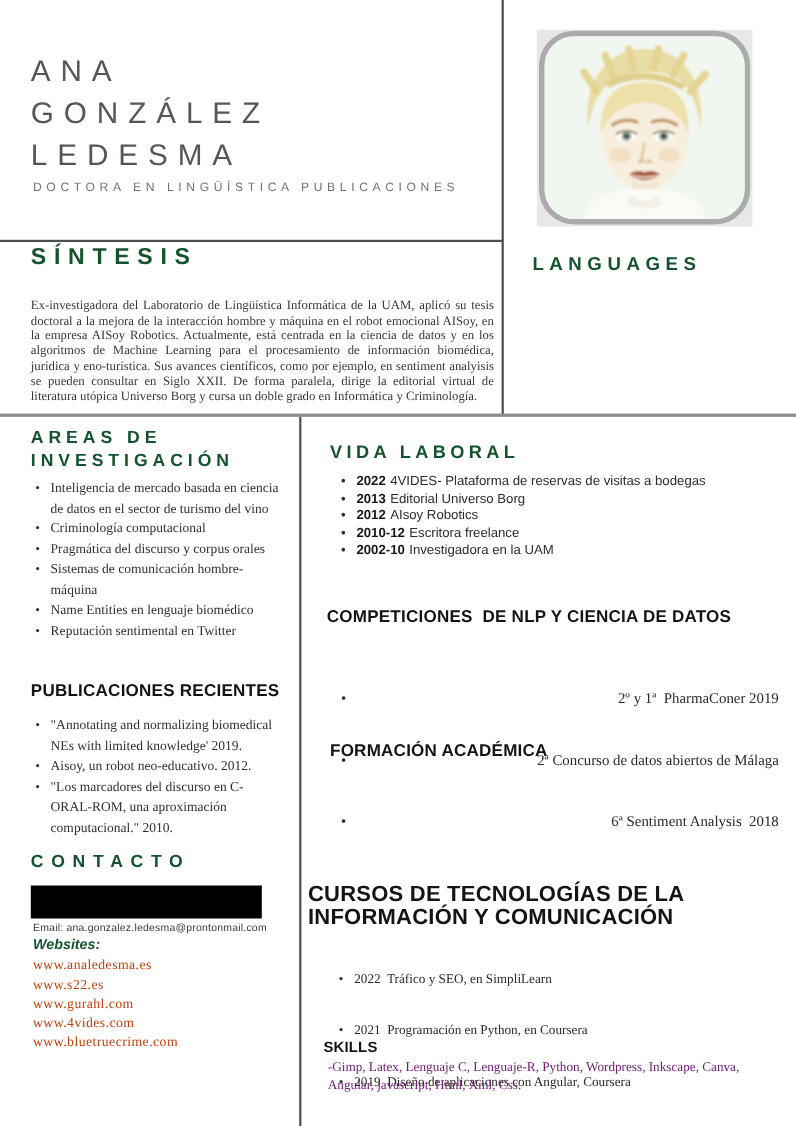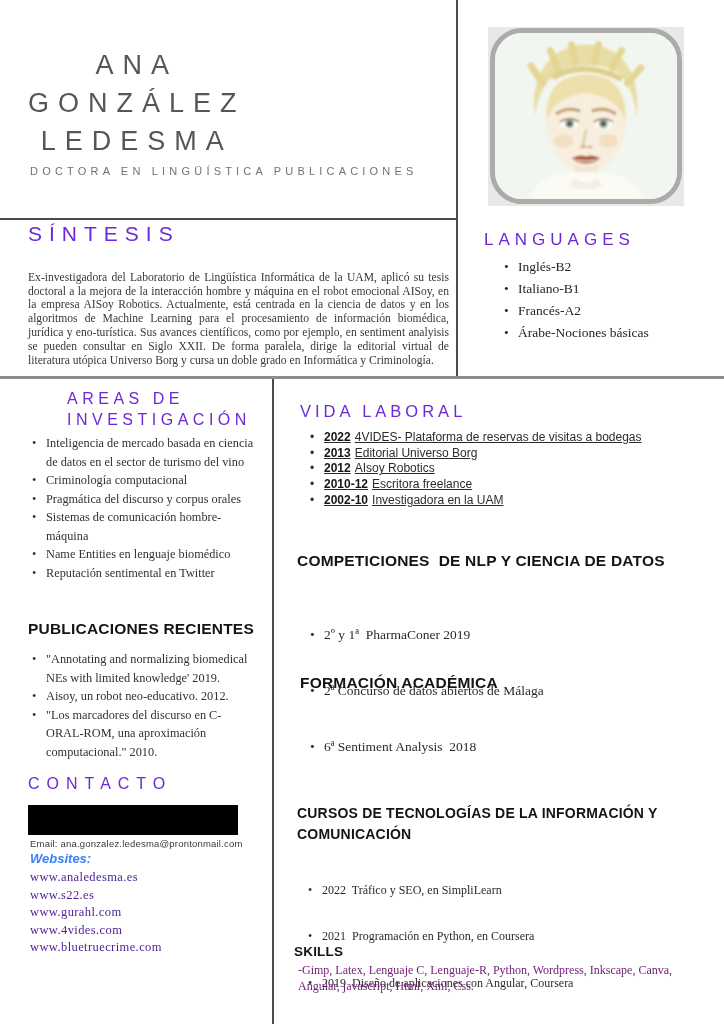--- a/index.html
+++ b/index.html
@@ -7,21 +7,21 @@
     position:relative;width:724px;height:1024px;margin:0 auto;
     background:#ffffff;overflow:hidden;
     font-family:"Liberation Sans",sans-serif;color:#222;
   }
   .abs{position:absolute;}
 
   
   .name{
     left:28px;top:46px;
     font-size:27px;line-height:38px;font-weight:400;
-    letter-spacing:9px;color:#595651;text-align:center;
+    letter-spacing:9px;color:#595651;
   }
   .subtitle{
     left:30px;top:165px;
     font-size:11px;letter-spacing:4.2px;color:#74726d;
   }
   .photo-frame{
     left:488px;top:27px;width:196px;height:179px;
     background:#e8e8e6;
   }
   .photo-rounded{
@@ -31,31 +31,31 @@
   }
   .photo-rounded svg{display:block;width:100%;height:100%;}
 
   
   .hline1{left:0;top:218px;width:457px;height:2px;background:#4c4c4a;}
   .vline1{left:456px;top:0;width:2px;height:378px;background:#4c4c4a;}
   .hline2{left:0;top:376px;width:724px;height:3px;background:#8d8d8d;}
   .vline2{left:272px;top:379px;width:2px;height:645px;background:#4c4c4a;}
 
   
-  .h-big{font-weight:normal;color:#6d28d9;font-family:"Liberation Sans",sans-serif;}
+  .h-big{font-weight:bold;color:#14532d;font-family:"Liberation Sans",sans-serif;}
   .h-sintesis{left:28px;top:222px;font-size:21px;letter-spacing:7px;}
   .h-languages{left:484px;top:230px;font-size:17px;letter-spacing:5px;}
-  .h-areas{left:28px;top:388px;font-size:16px;letter-spacing:4.5px;line-height:21px;width:215px;margin-left:39px;}
+  .h-areas{left:28px;top:388px;font-size:16px;letter-spacing:4.5px;line-height:21px;width:215px;}
   .h-contacto{left:28px;top:775px;font-size:16px;letter-spacing:7px;}
   .h-vida{left:300px;top:402px;font-size:16.5px;letter-spacing:4px;}
   .h-plain{font-weight:bold;color:#141414;letter-spacing:0.2px;}
   .h-publicaciones{left:28px;top:620px;font-size:15.5px;}
   .h-competiciones{left:297px;top:552px;font-size:15.5px;white-space:pre-wrap;}
   .h-formacion{left:300px;top:674px;font-size:15.5px;}
-  .h-cursos{left:297px;top:803px;font-size:14px;line-height:21px;width:412px;}
+  .h-cursos{left:280px;top:803px;font-size:20px;line-height:21px;width:412px;}
   .h-skills{left:294px;top:944px;font-size:13.5px;}
 
   
   .sintesis-body{
     left:28px;top:259px;width:421px;
     font-family:"Liberation Serif",serif;font-size:11.6px;line-height:13.9px;
     text-align:justify;color:#3a3835;
   }
   ul.blist{list-style:none;margin:0;padding:0;}
   ul.blist li{position:relative;padding-left:16px;}
@@ -67,33 +67,33 @@
 
   .areas-list{left:30px;top:434px;width:228px;
     font-family:"Liberation Serif",serif;font-size:12.3px;line-height:18.5px;color:#33312c;}
   .areas-list li{margin-bottom:0;}
 
   .pub-list{left:30px;top:650px;width:225px;
     font-family:"Liberation Serif",serif;font-size:12.3px;line-height:18.5px;color:#33312c;}
 
   .redacted-bar{left:28px;top:805px;width:210px;height:30px;background:#000;}
   .email-line{left:30px;top:838px;font-size:9.5px;color:#3a3a3a;letter-spacing:0.2px;}
-  .websites-label{left:30px;top:851px;font-size:13px;font-weight:bold;font-style:italic;color:#3b82f6;}
+  .websites-label{left:30px;top:851px;font-size:13px;font-weight:bold;font-style:italic;color:#14532d;}
   .websites-list{left:30px;top:869px;width:220px;
-    font-family:"Liberation Serif",serif;font-size:12.5px;color:#4c1d95;}
+    font-family:"Liberation Serif",serif;font-size:12.5px;color:#c2410c;}
   .websites-list div{line-height:17.5px;letter-spacing:0.4px;}
 
   .vida-list{left:308px;top:430px;width:402px;
-    font-family:"Liberation Sans",sans-serif;font-size:12px;color:#2e2c29;text-decoration:underline;}
+    font-family:"Liberation Sans",sans-serif;font-size:12px;color:#2e2c29;}
   .vida-list li{line-height:15.7px;}
   .vida-list b{font-weight:bold;color:#161616;margin-right:4px;}
 
   .comp-list{left:308px;top:592px;width:400px;
     font-family:"Liberation Serif",serif;font-size:13.5px;color:#2c2a25;white-space:pre-wrap;}
-  .comp-list li{line-height:22px;margin-bottom:2px;}
+  .comp-list li{line-height:22px;margin-bottom:2px;text-align:right;}
 
   .form-list{left:308px;top:706px;width:400px;
     font-family:"Liberation Serif",serif;font-size:13.5px;color:#2c2a25;}
   .form-list li{line-height:20px;margin-bottom:0;}
 
   .cursos-list{left:306px;top:852px;width:406px;
     font-family:"Liberation Serif",serif;font-size:12px;color:#2c2a25;white-space:pre-wrap;}
   .cursos-list li{line-height:16.4px;}
 
   .skills-body{left:298px;top:962px;width:404px;
@@ -162,26 +162,20 @@
 
   <div class="abs hline1"></div>
   <div class="abs vline1"></div>
   <div class="abs hline2"></div>
   <div class="abs vline2"></div>
 
   <div class="abs h-big h-sintesis">SÍNTESIS</div>
   <p class="abs sintesis-body">Ex-investigadora del Laboratorio de Lingüística Informática de la UAM, aplicó su tesis doctoral a la mejora de la interacción hombre y máquina en el robot emocional AISoy, en la empresa AISoy Robotics. Actualmente, está centrada en la ciencia de datos y en los algoritmos de Machine Learning para el procesamiento de información biomédica, jurídica y eno-turística. Sus avances científicos, como por ejemplo, en sentiment analyisis se pueden consultar en Siglo XXII. De forma paralela, dirige la editorial virtual de literatura utópica Universo Borg y cursa un doble grado en Informática y Criminología.</p>
 
   <div class="abs h-big h-languages">LANGUAGES</div>
-  <ul class="abs blist languages-list">
-    <li>Inglés-B2</li>
-    <li>Italiano-B1</li>
-    <li>Francés-A2</li>
-    <li>Árabe-Nociones básicas</li>
-  </ul>
 
   <div class="abs h-big h-areas">AREAS DE INVESTIGACIÓN</div>
   <ul class="abs blist areas-list">
     <li>Inteligencia de mercado basada en ciencia de datos en el sector de turismo del vino</li>
     <li>Criminología computacional</li>
     <li>Pragmática del discurso y corpus orales</li>
     <li>Sistemas de comunicación hombre-máquina</li>
     <li>Name Entities en lenguaje biomédico</li>
     <li>Reputación sentimental en Twitter</li>
   </ul>

